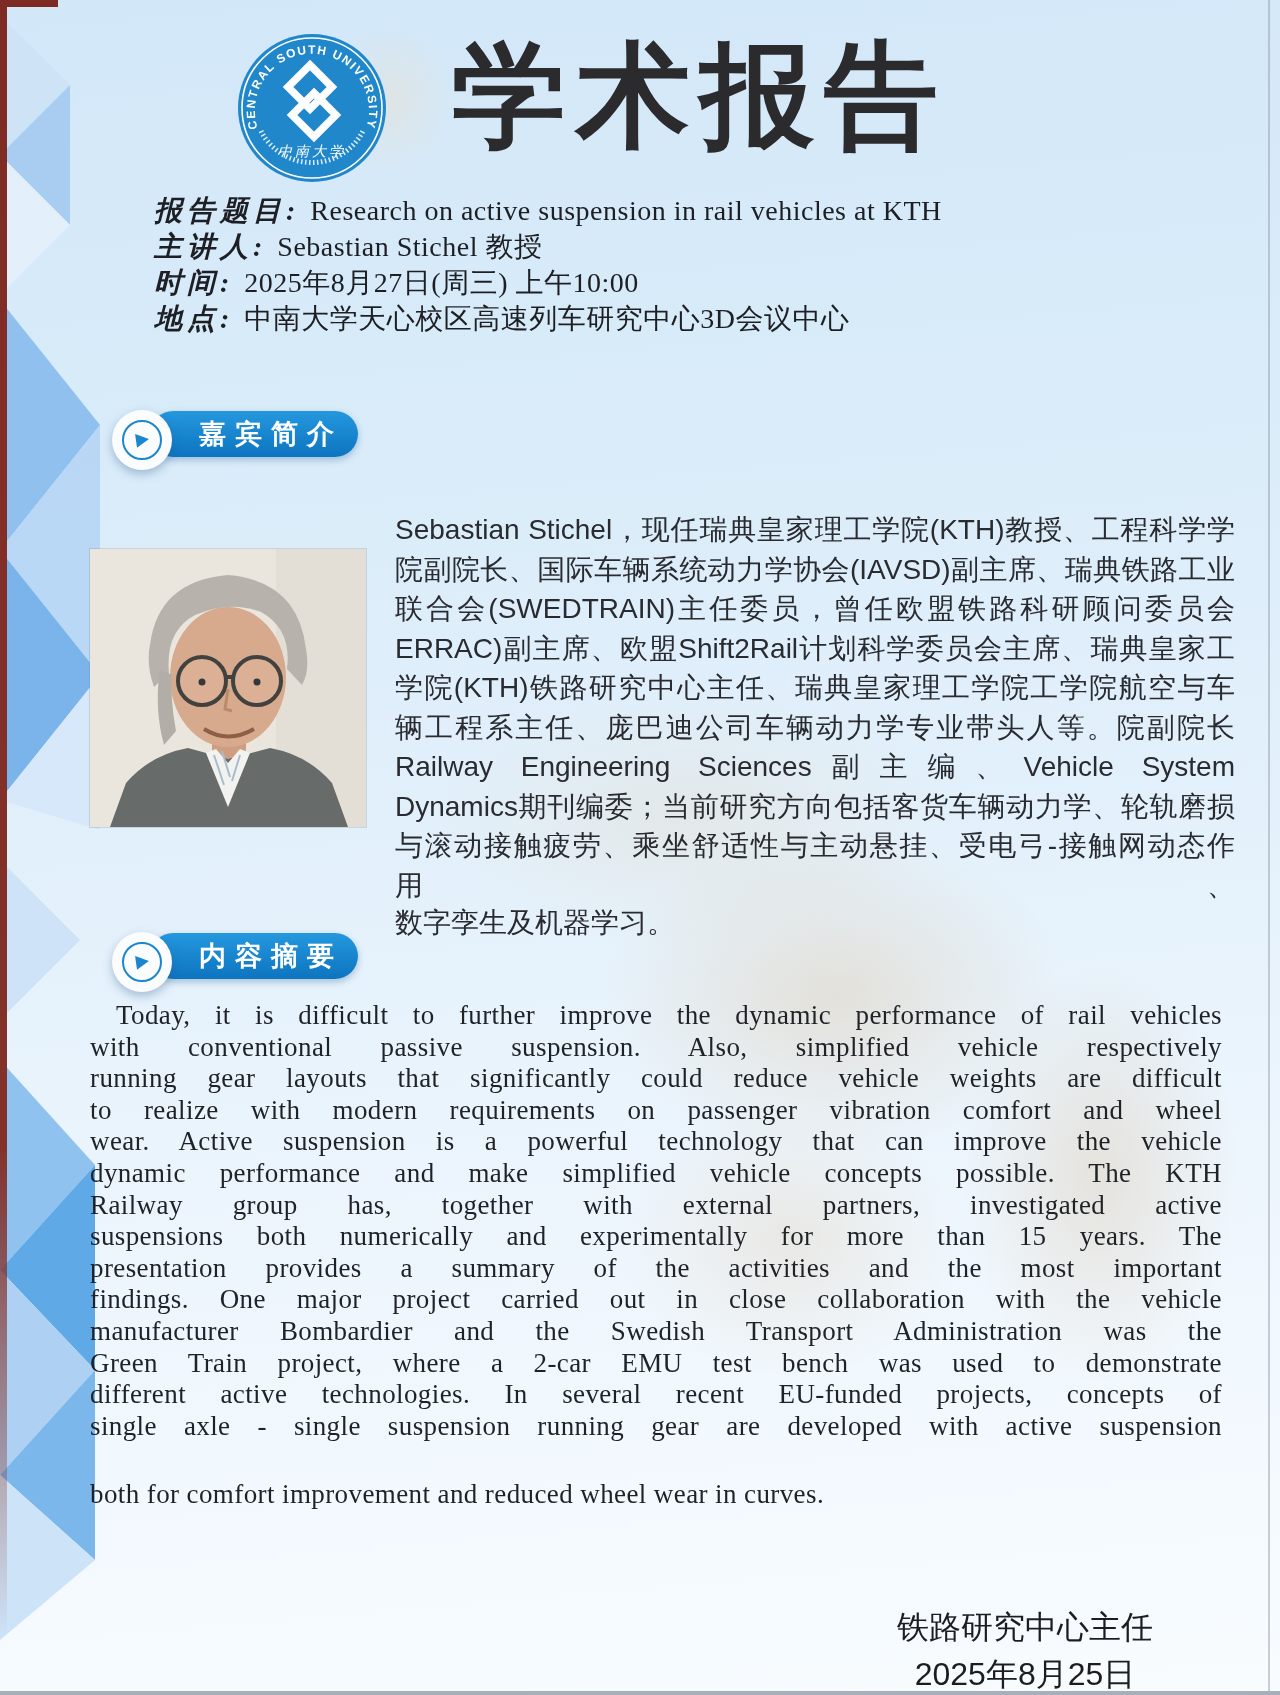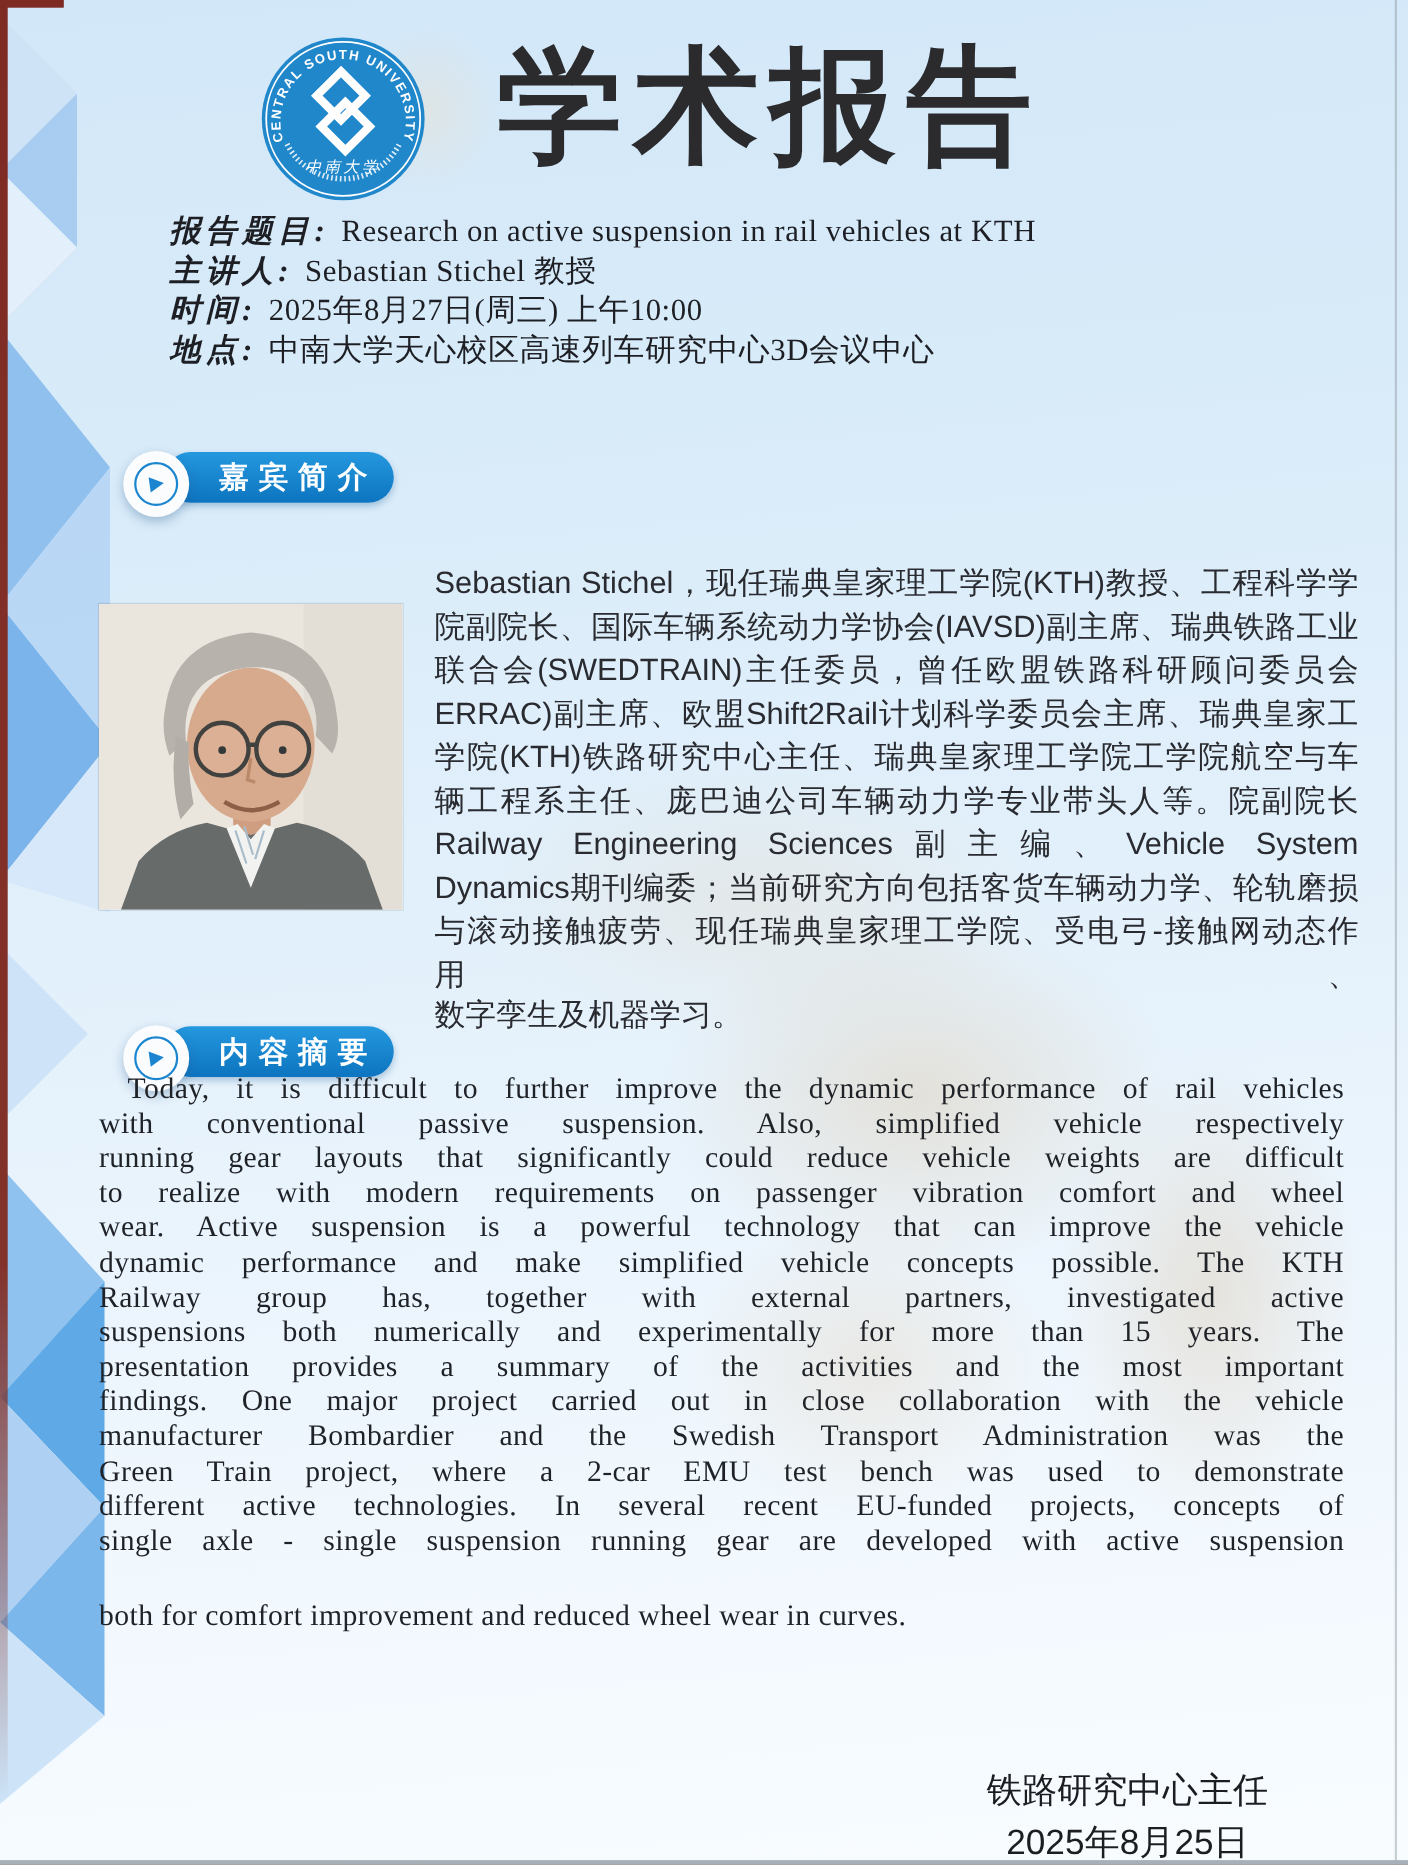--- a/index.html
+++ b/index.html
@@ -53,21 +53,21 @@
   .sec-ring svg{transform:rotate(-8deg);}
   
   .photo{position:absolute;left:90px;top:549px;width:276px;height:278px;z-index:2;
     box-shadow:0 0 0 1px rgba(120,130,140,.25);}
   .bio{position:absolute;left:395px;top:510px;width:840px;z-index:2;
     color:#292b30;font-size:28px;}
   .bio .ln{height:39.5px;line-height:39.5px;white-space:nowrap;}
   .jline{text-align:justify;text-align-last:justify;white-space:normal !important;}
   .lline{text-align:left;margin-top:37px;}
   
-  .abstract{position:absolute;left:90px;top:974px;width:1132px;z-index:2;
+  .abstract{position:absolute;left:90px;top:1000px;width:1132px;z-index:2;
     font-family:"Liberation Serif", serif;color:#1f2227;font-size:27px;letter-spacing:.4px;}
   .abstract .ln{height:31.6px;line-height:31.6px;}
   .indent{padding-left:26px;box-sizing:border-box;}
   
   .footer{position:absolute;left:820px;top:1604px;width:410px;text-align:center;z-index:2;
     color:#1b1d21;font-size:32px;line-height:47px;}
 </style>
 </head>
 <body>
 
@@ -164,21 +164,21 @@
 
   <div class="bio">
     <div class="ln jline">Sebastian Stichel，现任瑞典皇家理工学院(KTH)教授、工程科学学</div>
     <div class="ln jline">院副院长、国际车辆系统动力学协会(IAVSD)副主席、瑞典铁路工业</div>
     <div class="ln jline">联合会(SWEDTRAIN)主任委员，曾任欧盟铁路科研顾问委员会</div>
     <div class="ln jline">ERRAC)副主席、欧盟Shift2Rail计划科学委员会主席、瑞典皇家工</div>
     <div class="ln jline">学院(KTH)铁路研究中心主任、瑞典皇家理工学院工学院航空与车</div>
     <div class="ln jline">辆工程系主任、庞巴迪公司车辆动力学专业带头人等。院副院长</div>
     <div class="ln jline">Railway Engineering Sciences副主编、Vehicle System</div>
     <div class="ln jline">Dynamics期刊编委；当前研究方向包括客货车辆动力学、轮轨磨损</div>
-    <div class="ln jline">与滚动接触疲劳、现任瑞典皇家理工学院、受电弓-接触网动态作用、</div>
+    <div class="ln jline">与滚动接触疲劳、乘坐舒适性与主动悬挂、受电弓-接触网动态作用、</div>
     <div class="ln lline">数字孪生及机器学习。</div>
   </div>
 
   <div class="sec" style="top:932px;">
     <div class="sec-pill">内容摘要</div>
     <div class="sec-badge">
       <div class="sec-ring">
         <svg width="16" height="16" viewBox="0 0 16 16">
             <polygon points="2,1 2,15 15,8" fill="#1b86cf"></polygon>
           </svg>

